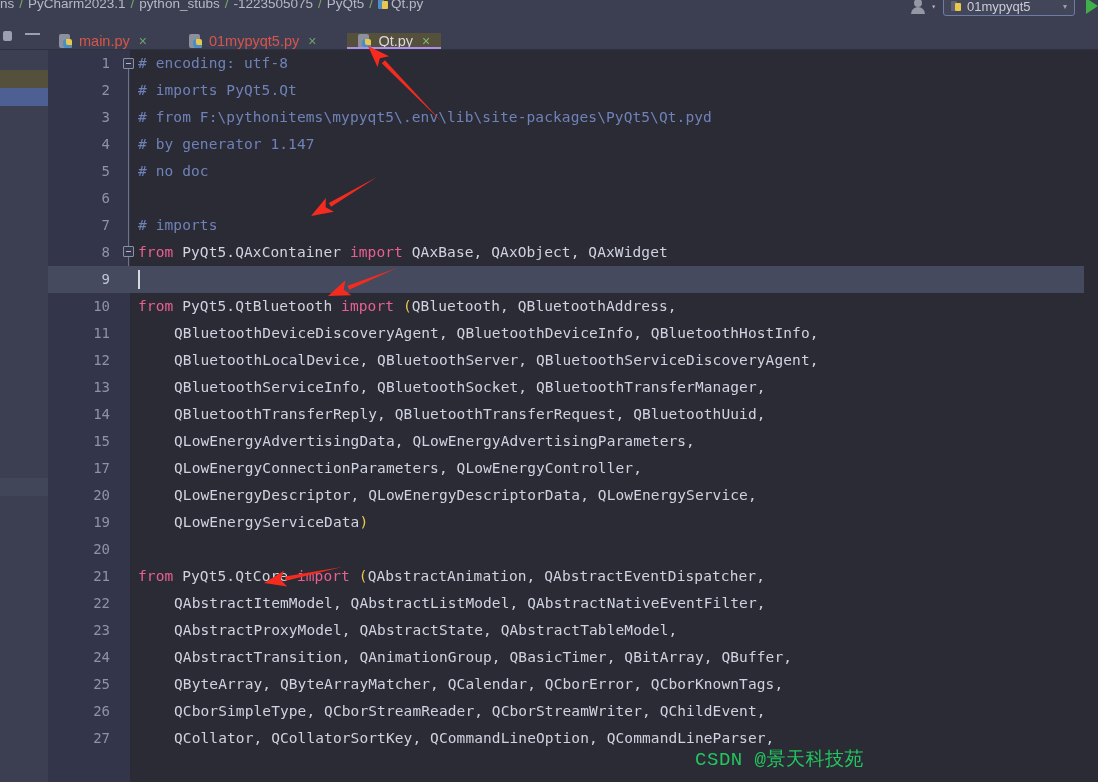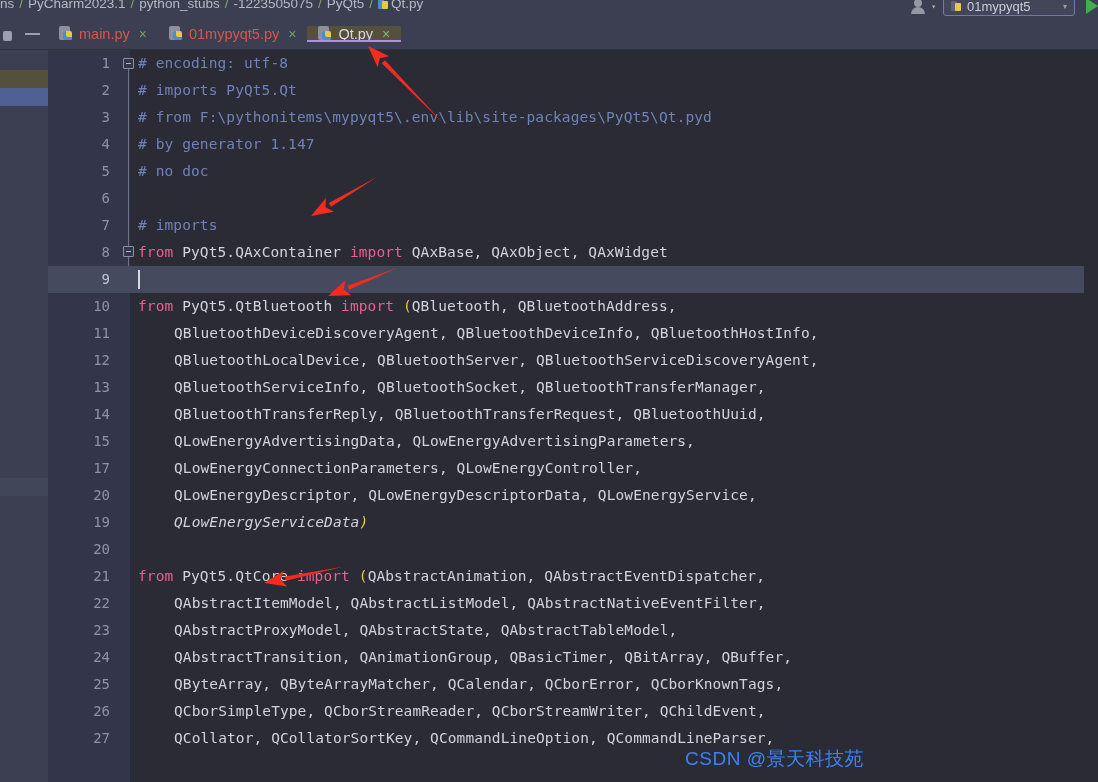--- a/index.html
+++ b/index.html
@@ -98,21 +98,21 @@
   .lp-row.blue  { background: #4e5f93; }
 
   
   .editor-wrap {
     position: absolute; left: 48px; top: 18px; width: 1050px; height: 764px;
     background: #2b2b35;
   }
   .tabbar {
     position: absolute; left: 0; top: 0; width: 1050px; height: 32px;
     background: #3c3f51; border-bottom: 1px solid #2e3140;
-    display: flex; align-items: center;
+    display: flex; align-items: flex-end; gap: 20px;
   }
   .tab {
     display: flex; align-items: center; gap: 6px; padding: 0 11px;
     font-family: "Liberation Sans", sans-serif; font-size: 14.5px;
     color: #d9554a; position: relative; cursor: default;
   }
   .tab.active { background: #55503c; color: #d7d9e0; }
   .tab.active .tab-underline {
     position: absolute; left: 0; right: 0; bottom: 0; height: 2px;
     background: #b08de8;
@@ -189,22 +189,22 @@
     position: absolute; right: 0; top: 0; width: 14px; height: 732px;
     background: #2b2b35;
   }
 
   
   .arrows { position: absolute; left: 0; top: 0; width: 1098px; height: 782px; pointer-events: none; }
 
   
   .watermark {
     position: absolute; right: 8px; bottom: 10px;
-    font-family: Liberation Sans, sans-serif; font-size: 19px;
-    color: #3b82f6; letter-spacing: 0.5px; white-space: nowrap;
+    font-family: Liberation Mono, monospace; font-size: 19px;
+    color: #22c55e; letter-spacing: 0.5px; white-space: nowrap;
   }
 </style>
 </head>
 <body>
 
 <div id="app">
 
   <div class="topbar">
     <div class="crumbs" id="crumbs"><span>ns</span><span class="sep">/</span><span>PyCharm2023.1</span><span class="sep">/</span><span>python_stubs</span><span class="sep">/</span><span>-1223505075</span><span class="sep">/</span><span>PyQt5</span><span class="sep">/</span><span class="pyicon"></span><span>Qt.py</span></div>
     <div class="topright">
@@ -270,21 +270,21 @@
           <div class="ln"><span class="num">8</span><span class="txt"><span class="kw">from</span><span class="id"> PyQt5.QAxContainer </span><span class="kw">import</span><span class="id"> QAxBase, QAxObject, QAxWidget</span></span></div>
           <div class="ln cursorline"><span class="num">9</span><span class="caret-bar"></span></div>
           <div class="ln"><span class="num">10</span><span class="txt"><span class="kw">from</span><span class="id"> PyQt5.QtBluetooth </span><span class="kw">import</span><span class="id"> </span><span class="paren">(</span><span class="id">QBluetooth, QBluetoothAddress,</span></span></div>
           <div class="ln"><span class="num">11</span><span class="txt" style="padding-left: 36px;"><span class="id">QBluetoothDeviceDiscoveryAgent, QBluetoothDeviceInfo, QBluetoothHostInfo,</span></span></div>
           <div class="ln"><span class="num">12</span><span class="txt" style="padding-left: 36px;"><span class="id">QBluetoothLocalDevice, QBluetoothServer, QBluetoothServiceDiscoveryAgent,</span></span></div>
           <div class="ln"><span class="num">13</span><span class="txt" style="padding-left: 36px; text-align: right;"><span class="id">QBluetoothServiceInfo, QBluetoothSocket, QBluetoothTransferManager,</span></span></div>
           <div class="ln"><span class="num">14</span><span class="txt" style="padding-left: 36px;"><span class="id">QBluetoothTransferReply, QBluetoothTransferRequest, QBluetoothUuid,</span></span></div>
           <div class="ln"><span class="num">15</span><span class="txt" style="padding-left: 36px;"><span class="id">QLowEnergyAdvertisingData, QLowEnergyAdvertisingParameters,</span></span></div>
           <div class="ln"><span class="num">17</span><span class="txt" style="padding-left: 36px;"><span class="id">QLowEnergyConnectionParameters, QLowEnergyController,</span></span></div>
           <div class="ln"><span class="num">20</span><span class="txt" style="padding-left: 36px;"><span class="id">QLowEnergyDescriptor, QLowEnergyDescriptorData, QLowEnergyService,</span></span></div>
-          <div class="ln"><span class="num">19</span><span class="txt" style="padding-left: 36px; font-style: italic;"><span class="id">QLowEnergyServiceData</span><span class="paren">)</span></span></div>
+          <div class="ln"><span class="num">19</span><span class="txt" style="padding-left: 36px;"><span class="id">QLowEnergyServiceData</span><span class="paren">)</span></span></div>
           <div class="ln"><span class="num">20</span></div>
           <div class="ln"><span class="num">21</span><span class="txt"><span class="kw">from</span><span class="id"> PyQt5.QtCore </span><span class="kw">import</span><span class="id"> </span><span class="paren">(</span><span class="id">QAbstractAnimation, QAbstractEventDispatcher,</span></span></div>
           <div class="ln"><span class="num">22</span><span class="txt" style="padding-left: 36px;"><span class="id">QAbstractItemModel, QAbstractListModel, QAbstractNativeEventFilter,</span></span></div>
           <div class="ln"><span class="num">23</span><span class="txt" style="padding-left: 36px;"><span class="id">QAbstractProxyModel, QAbstractState, QAbstractTableModel,</span></span></div>
           <div class="ln"><span class="num">24</span><span class="txt" style="padding-left: 36px;"><span class="id">QAbstractTransition, QAnimationGroup, QBasicTimer, QBitArray, QBuffer,</span></span></div>
           <div class="ln"><span class="num">25</span><span class="txt" style="padding-left: 36px;"><span class="id">QByteArray, QByteArrayMatcher, QCalendar, QCborError, QCborKnownTags,</span></span></div>
           <div class="ln"><span class="num">26</span><span class="txt" style="padding-left: 36px; text-align: center;"><span class="id">QCborSimpleType, QCborStreamReader, QCborStreamWriter, QChildEvent,</span></span></div>
           <div class="ln"><span class="num">27</span><span class="txt" style="padding-left: 36px;"><span class="id">QCollator, QCollatorSortKey, QCommandLineOption, QCommandLineParser,</span></span></div>
         </div>
       <div class="rightgut"></div>

